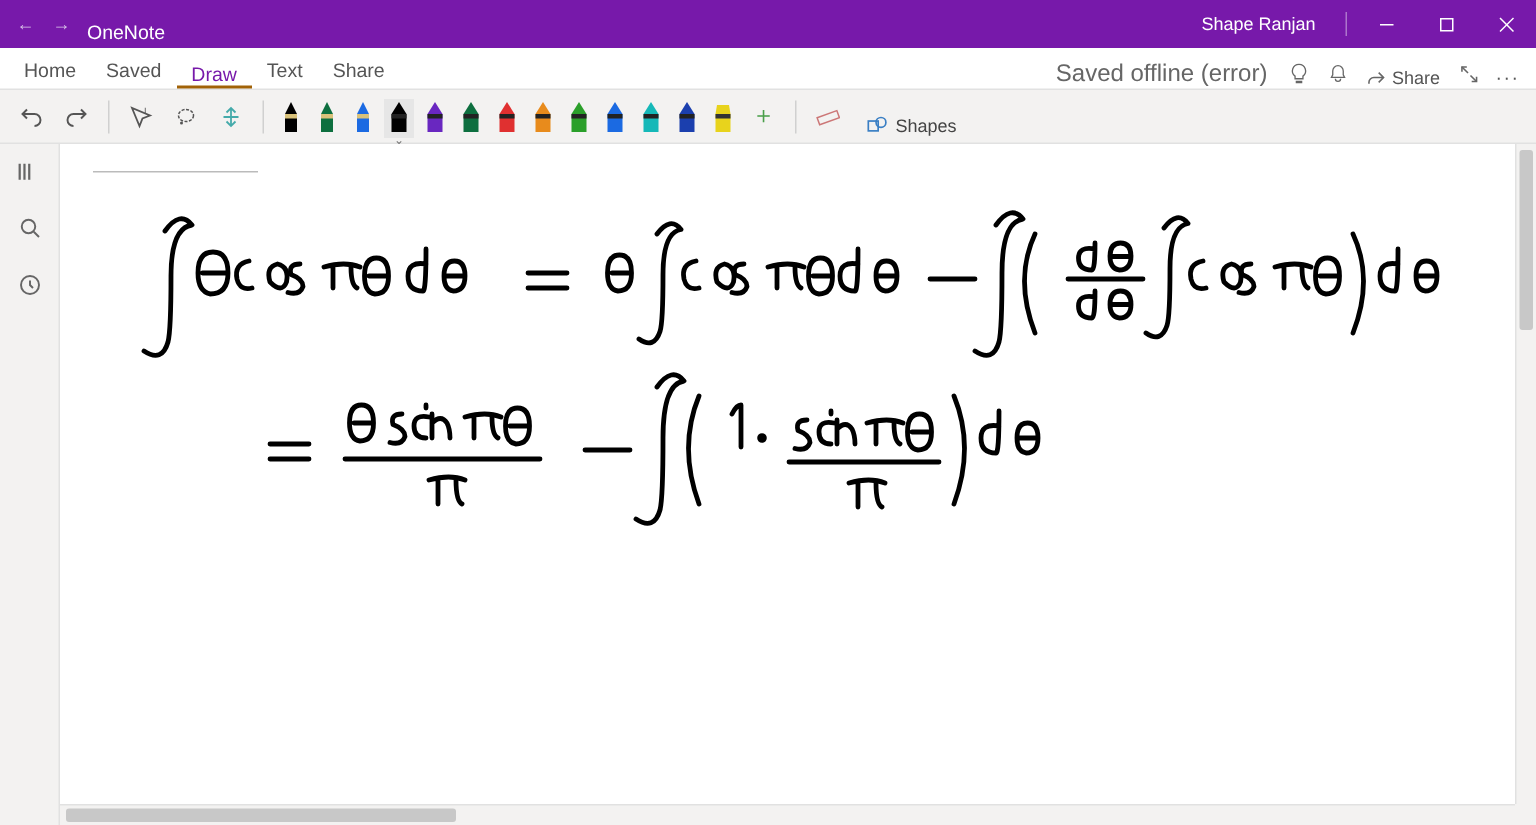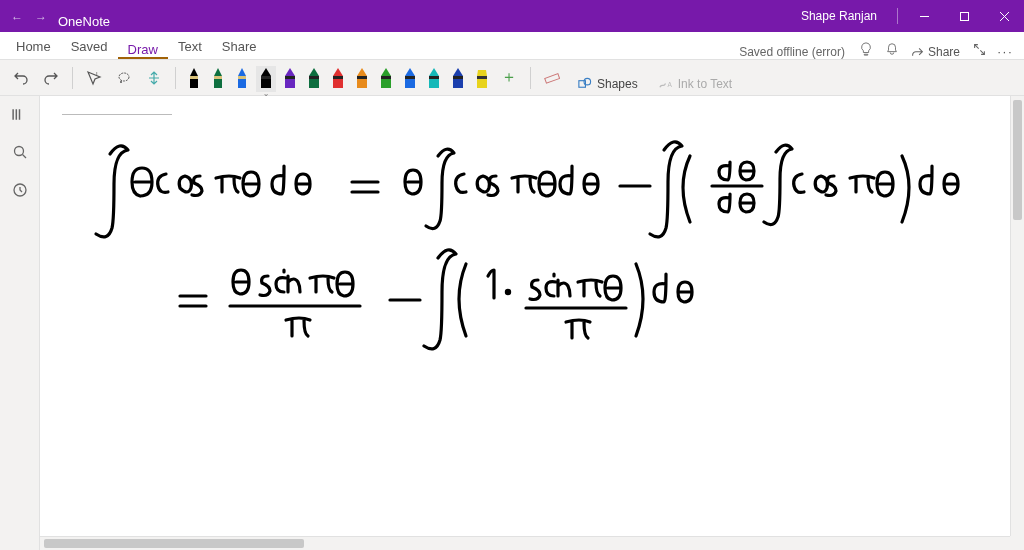--- a/index.html
+++ b/index.html
@@ -11,21 +11,21 @@
   .tb-center { flex:1; text-align:left; font-size:13px; font-weight:400;margin-top:11px; }
   .tb-user { padding:0 14px; }
   .tb-vline { width:1px; height:16px; background:rgba(255,255,255,0.4); margin:0 6px;}
   .tb-btn { width:40px; height:32px; display:flex; align-items:center; justify-content:center; }
   .tb-btn svg { width:11px; height:11px; }
   
   .ribbon-tabs { height:28px; display:flex; align-items:flex-end; padding:0 6px; font-size:13px; color:#555; border-bottom:1px solid #e1e1e1; }
   .rtab { padding:6px 10px 5px; cursor:pointer; }
   .rtab.active { color:#7719AA; border-bottom:2px solid #a16207; padding-bottom:0; }
   .rtab-spacer { flex:1; }
-  .save-status { font-size:12px; color:#666; padding-right:8px; }
+  .save-status { font-size:16px; color:#666; padding-right:8px; }
   .rtab-iconbtn { width:26px; text-align:center; color:#555; font-size:13px;}
   .share-btn { font-size:12px; padding:0 6px; display:flex; align-items:flex-end; gap:4px;}
   
   .toolbar { height:36px; background:#f3f2f1; border-bottom:1px solid #e1e1e1; display:flex; align-items:center; padding:0 8px; gap:4px; font-size:12px; color:#444;}
   .tbtn { width:26px; height:26px; display:flex; align-items:center; justify-content:center; border-radius:2px;}
   .tbtn svg { width:16px; height:16px; }
   .sep { width:1px; height:22px; background:#d0d0d0; margin:0 4px;}
   .pen { width:20px; height:26px; position:relative; display:flex; align-items:flex-start; justify-content:center; }
   .pen-svg { width:16px; height:24px; }
   .pen-sel { position:absolute; bottom:-6px; font-size:8px; color:#777;}
@@ -225,27 +225,20 @@
         <rect x="1" y="6" width="14" height="5" fill="none" stroke="#c77" stroke-width="1" transform="rotate(-20 8 8)"></rect>
       </svg>
   </div>
   <div class="tb-label-btn">
     <svg width="15" height="15" viewBox="0 0 16 16">
         <rect x="2" y="5" width="7" height="7" fill="none" stroke="#3a7fc4" stroke-width="1.2"></rect>
         <circle cx="11" cy="6" r="3.5" fill="none" stroke="#3a7fc4" stroke-width="1.2"></circle>
       </svg>
     <span>Shapes</span>
   </div>
-  <div class="tb-label-btn disabled">
-    <svg width="15" height="15" viewBox="0 0 16 16">
-        <path d="M2 12c2-5 4 1 6-4" fill="none" stroke="#bbb" stroke-width="1.3"></path>
-        <text x="10" y="12" font-size="7" fill="#bbb">A</text>
-      </svg>
-    <span>Ink to Text</span>
-  </div>
 </div>
 
 <div class="body-area">
   <div class="leftbar">
     <div class="lb-btn">
       <svg width="17" height="17" viewBox="0 0 16 16">
           <path d="M2 3v10M5 3v10M8 3v10" stroke="#666" stroke-width="1.4"></path>
         </svg>
     </div>
     <div class="lb-btn">

